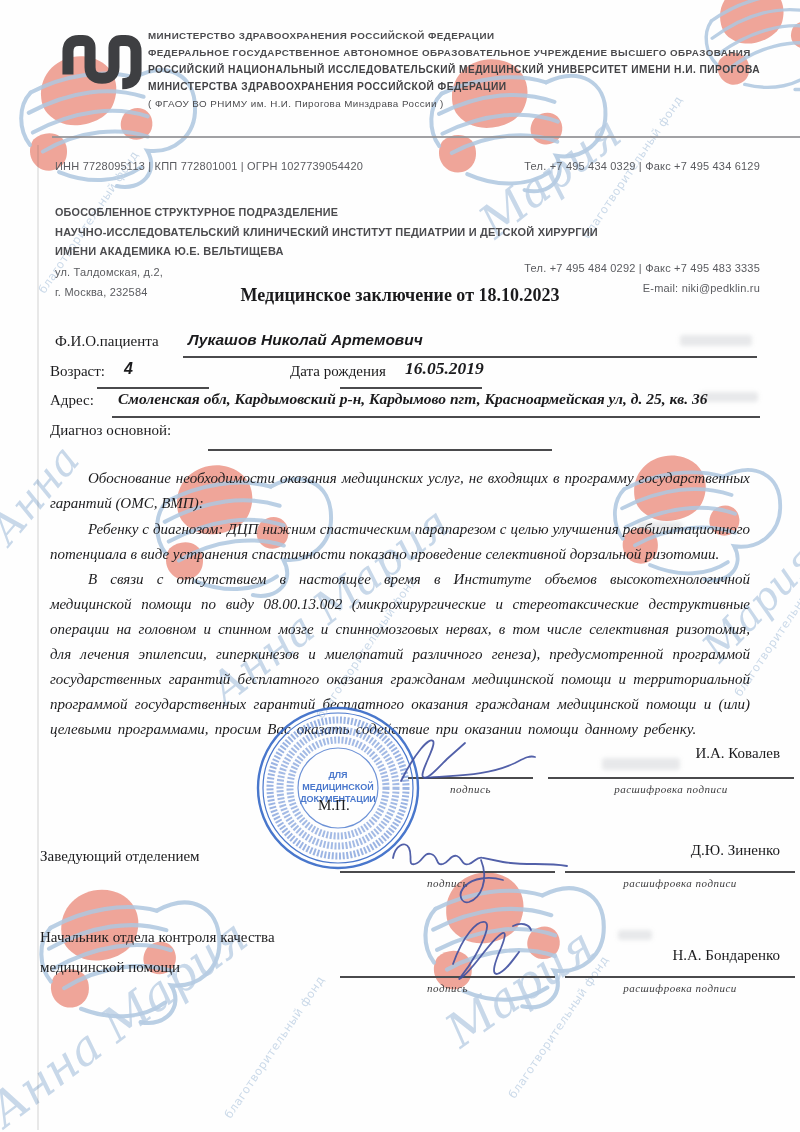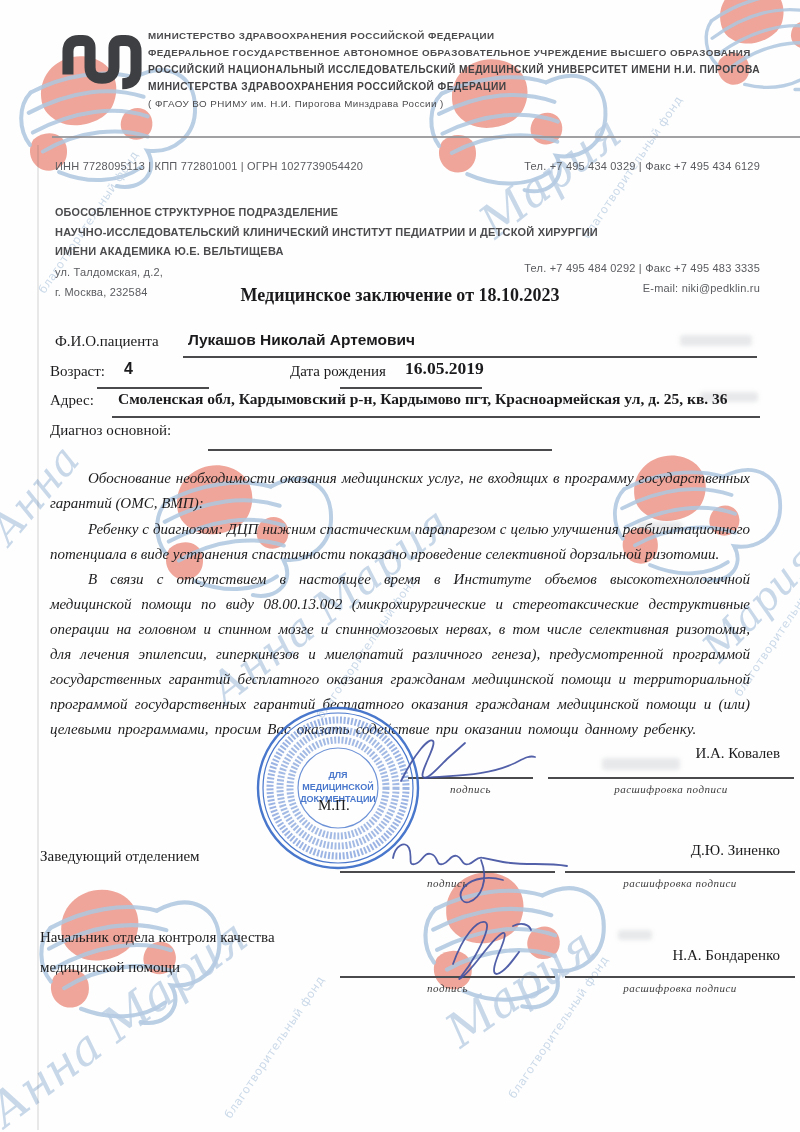--- a/index.html
+++ b/index.html
@@ -10,21 +10,21 @@
   .hdr-line{position:absolute;left:148px;width:640px;font-family:"Liberation Sans","DejaVu Sans",sans-serif;
             font-size:9.8px;font-weight:bold;color:#4b4b4e;letter-spacing:.45px;white-space:nowrap;}
   .hdr-rule{position:absolute;left:52px;top:136px;width:748px;height:2px;background:#909094;opacity:.85;}
   .small-sans{font-family:"Liberation Sans","DejaVu Sans",sans-serif;font-size:11px;color:#5a5b5f;
               letter-spacing:.2px;line-height:20px;white-space:nowrap;}
   .division{font-weight:bold;color:#4b4b4e;line-height:19.5px;}
   .rightcol{text-align:right;}
   
   .doc-title{position:absolute;left:0;top:285px;width:100%;text-align:center;font-size:18px;font-weight:bold;}
   .flabel{position:absolute;font-size:15px;white-space:nowrap;}
-  .fvalue{position:absolute;white-space:nowrap;}
+  .fvalue{position:absolute;white-space:nowrap;font-style:italic;}
   .v-sans-bold{font-family:"Liberation Sans","DejaVu Sans",sans-serif;font-weight:bold;font-size:15.5px;}
   .v-serif-bold{font-weight:bold;font-size:15.5px;}
   .v-serif{font-size:15px;}
   .uline{position:absolute;height:1.5px;background:#4a4a4c;}
   
   .para{position:absolute;left:50px;width:700px;font-size:15px;line-height:25px;text-align:justify;text-indent:38px;font-style:italic;}
   
   .sig-label{position:absolute;font-size:15px;}
   .sig-name{position:absolute;font-size:15px;text-align:right;white-space:nowrap;}
   .sig-line{position:absolute;height:1.5px;background:#4a4a4c;}

